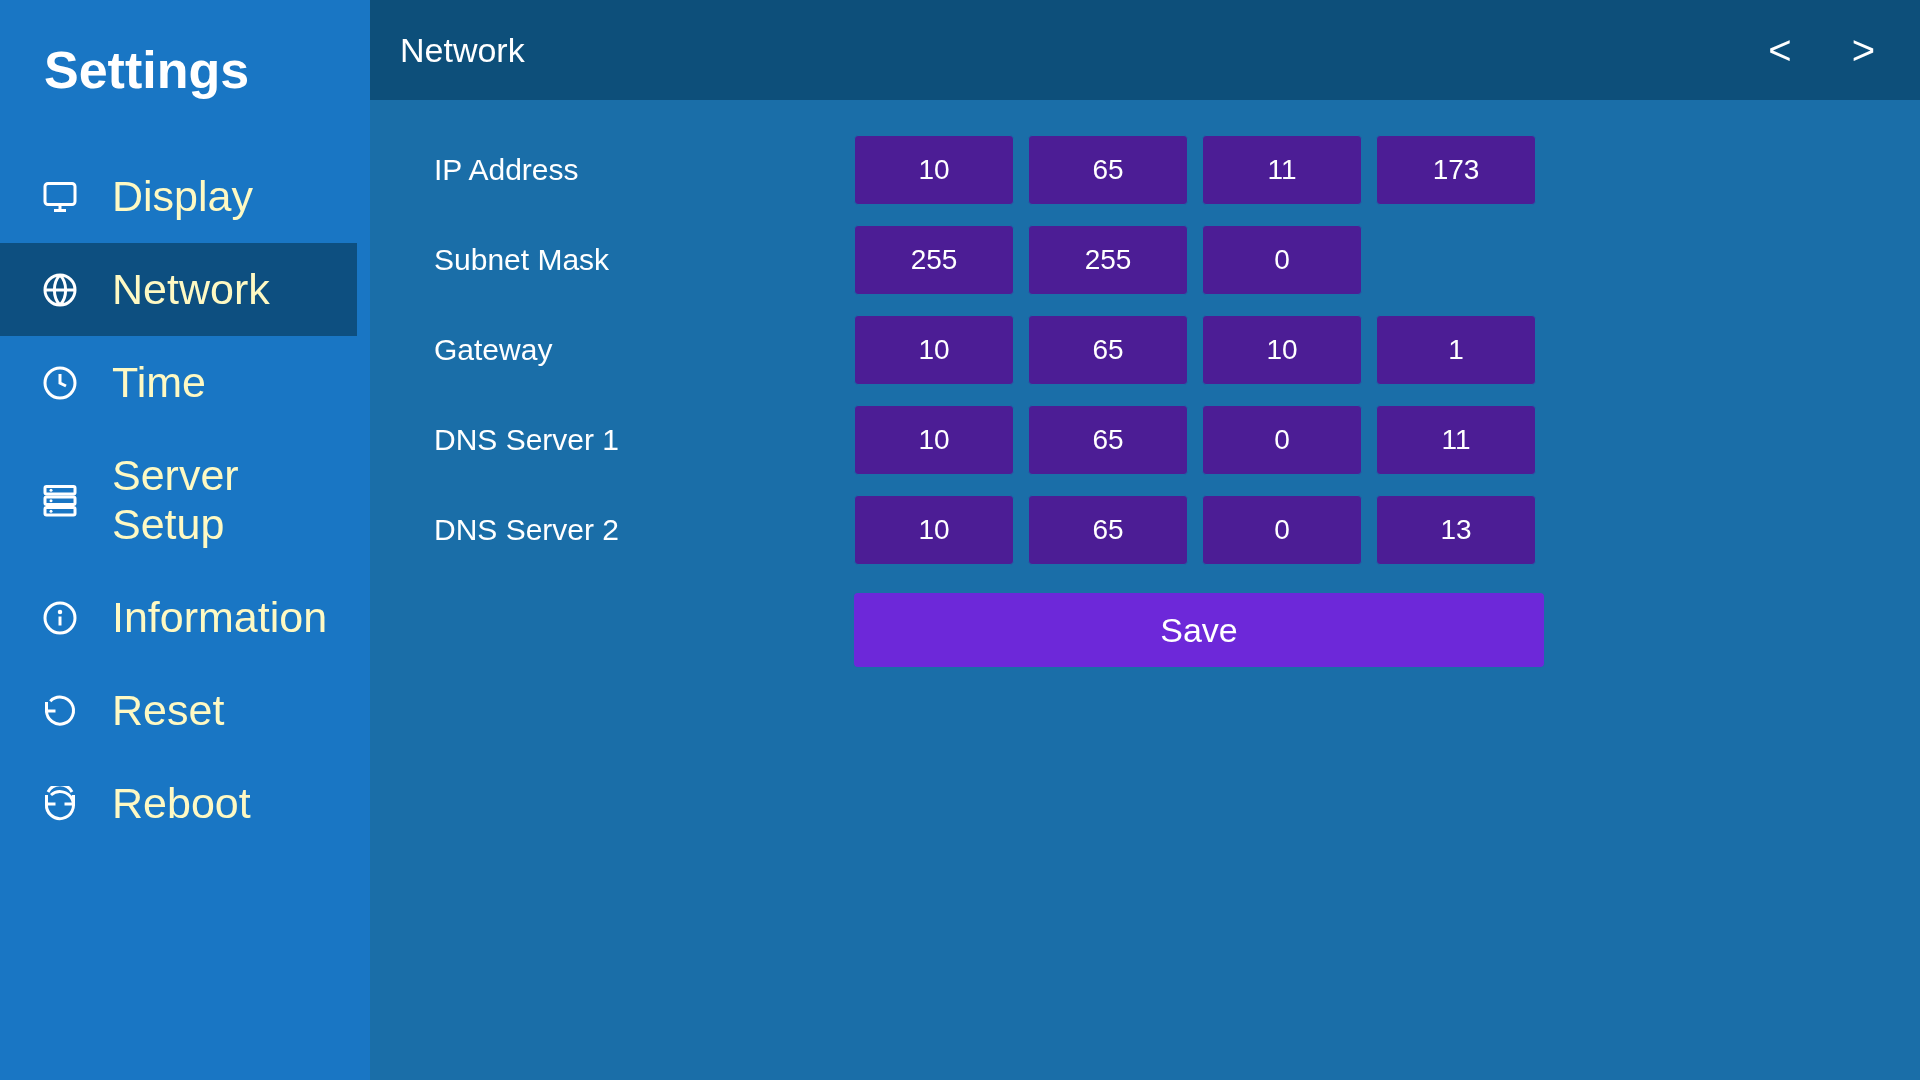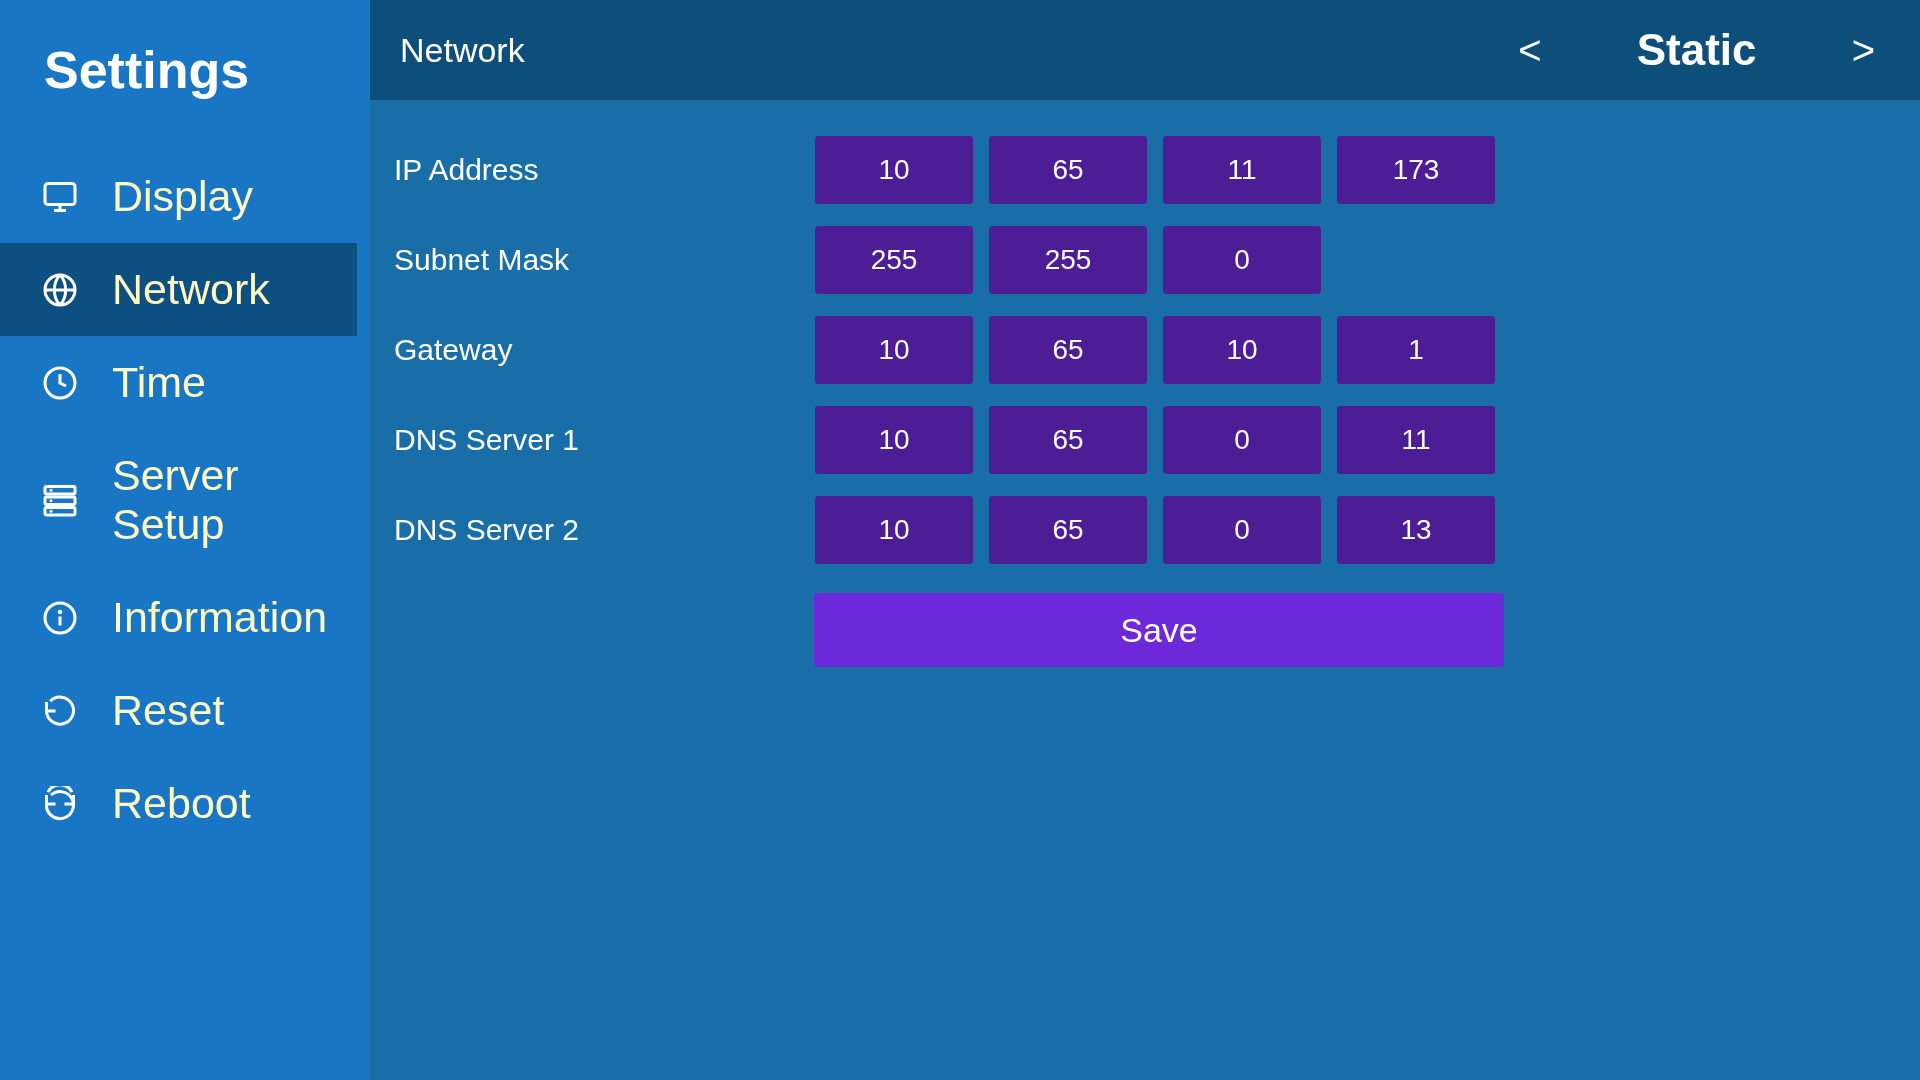--- a/index.html
+++ b/index.html
@@ -102,21 +102,21 @@
       color: #ffffff;
       font-size: 44px;
       font-weight: bold;
       min-width: 220px;
       text-align: center;
     }
 
     
     .content {
       flex: 1;
-      padding: 30px 24px;
+      padding: 30px 64px;
       display: flex;
       flex-direction: column;
       gap: 10px;
     }
 
     .field-row {
       display: flex;
       align-items: center;
       height: 80px;
     }
@@ -263,21 +263,20 @@
     <span>Reboot</span>
   </div>
 </div>
 
 <div class="main">
 
   <div class="main-header">
     <span class="header-network-label">Network</span>
     <div class="header-nav">
       <button class="header-nav-btn">&lt;</button>
-      <span class="header-mode-label">Static</span>
       <button class="header-nav-btn">&gt;</button>
     </div>
   </div>
 
   <div class="content" id="network-form">
   <div class="field-row">
         <div class="field-label">IP Address</div>
         <div class="field-inputs">
           <input type="text" class="ip-input" value="10" style="">
           <input type="text" class="ip-input" value="65" style="">

